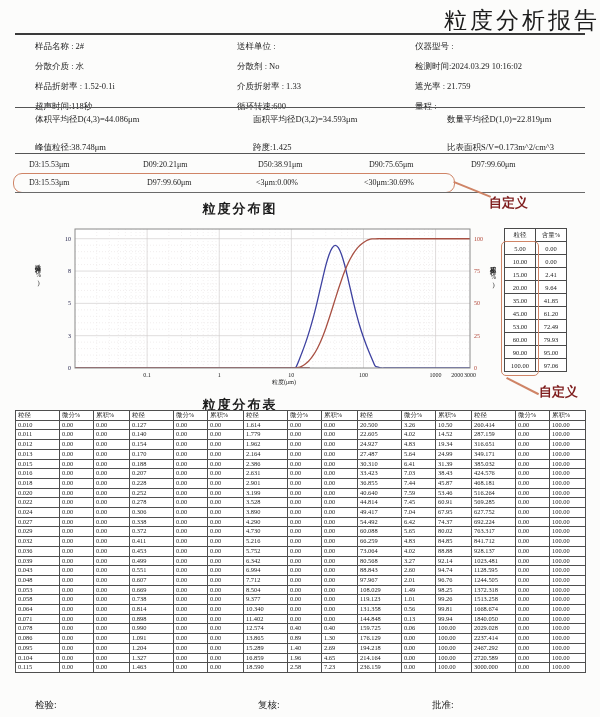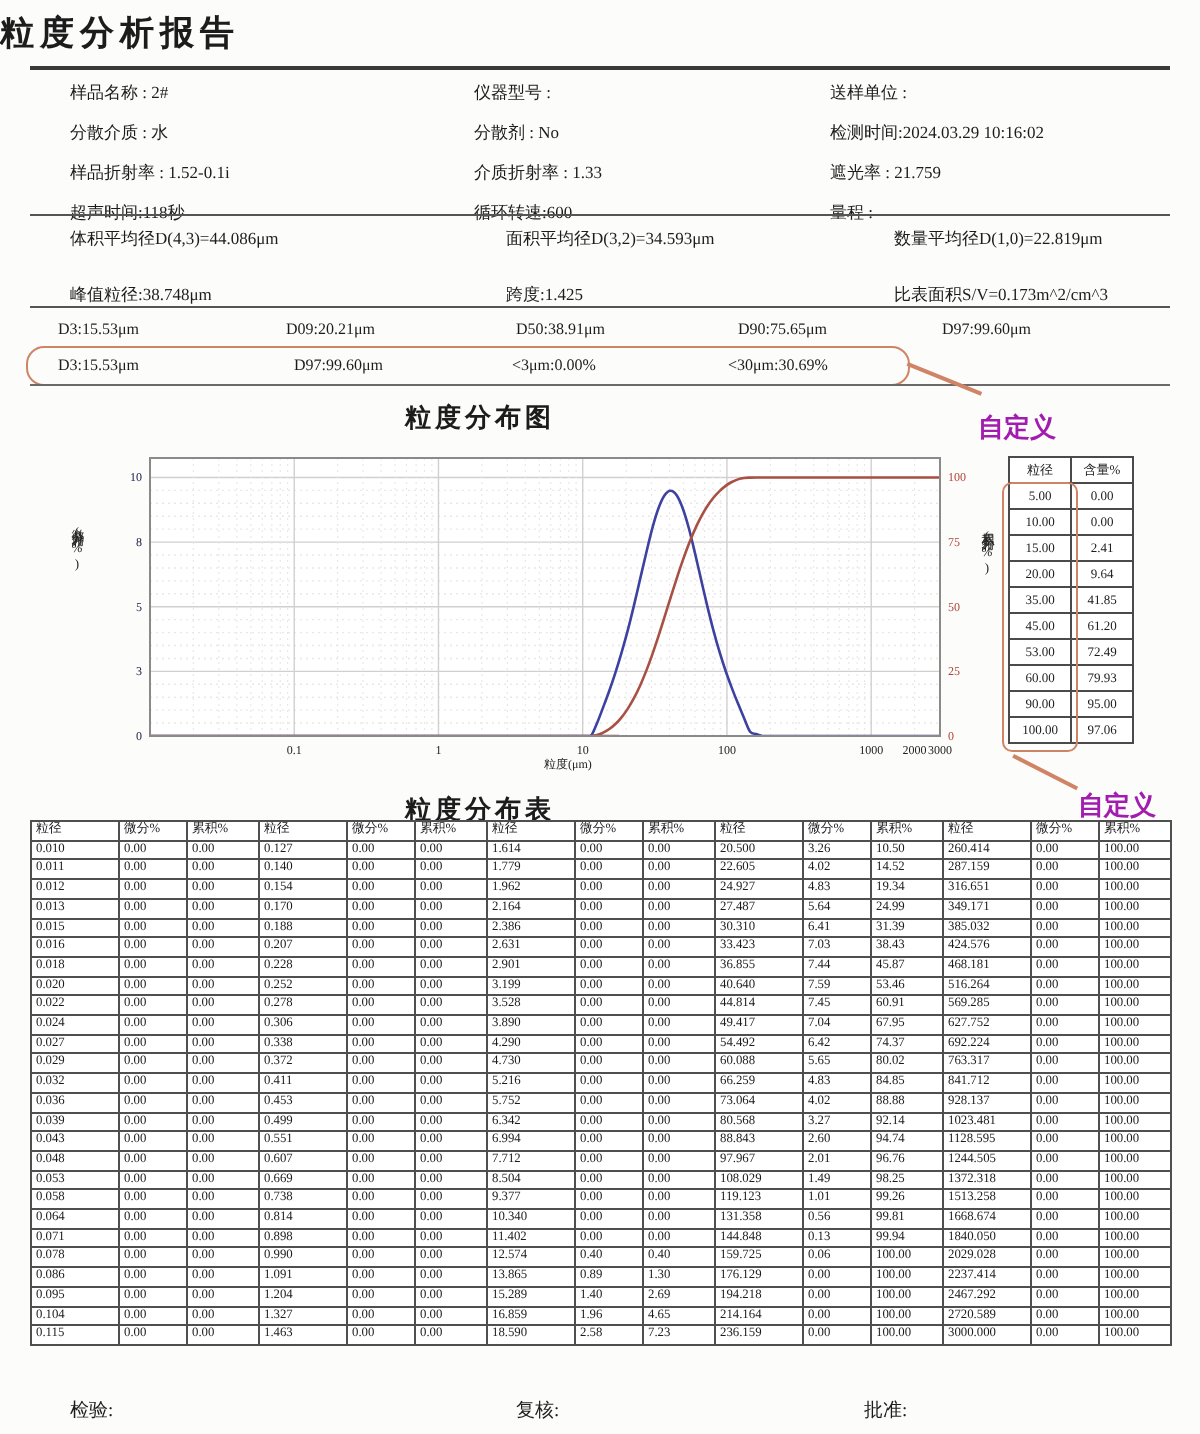--- a/index.html
+++ b/index.html
@@ -3,34 +3,34 @@
 <meta charset="utf-8">
 <style>
   html,body{margin:0;padding:0;background:#e9e9e9;}
   .page{position:relative;width:600px;height:717px;background:#fcfcfb;overflow:hidden;
         font-family:"Liberation Serif","DejaVu Serif",serif;color:#1c1c1c;}
   .rule{position:absolute;left:15px;width:570px;background:#3a3a3a;}
   #rule-title{top:33px;height:2px;}
   #rule-info{top:107px;height:1px;background:#555;}
   #rule-means{top:153px;height:1px;background:#555;}
   #rule-custom{top:192px;height:1px;background:#6a6a6a;}
-  #report-title{position:absolute;top:5px;left:0;width:100%;text-align:left;
-        font-size:17px;font-weight:bold;letter-spacing:3px;}
+  #report-title{position:absolute;top:5px;left:0;width:100%;text-align:right;
+        font-size:23px;font-weight:normal;letter-spacing:3px;}
   #info-grid{position:absolute;top:41px;left:35px;display:grid;
         grid-template-columns:202px 178px 170px;row-gap:8px;font-size:8.5px;}
   #means-grid{position:absolute;top:114px;left:35px;display:grid;
         grid-template-columns:202px 178px 170px;row-gap:7px;font-size:8.5px;gap:16px;}
   #d-row{position:absolute;top:160px;left:29px;display:grid;
         grid-template-columns:114px 115px 111px 102px auto;font-size:8px;white-space:nowrap;}
   #custom-box{position:absolute;top:173px;left:13px;width:440px;height:18px;
         border:1.5px solid #cf8466;border-radius:9px;}
   #custom-row{position:absolute;top:178px;left:29px;display:grid;
         grid-template-columns:118px 109px 108px auto;font-size:8px;white-space:nowrap;}
-  .annotation{position:absolute;color:#a21caf;font-size:13px;font-weight:bold;
-        font-family:"Liberation Sans",sans-serif;margin-top:11px;}
+  .annotation{position:absolute;color:#7f1d1d;font-size:13px;font-weight:bold;
+        font-family:"Liberation Sans",sans-serif;}
   #annotation-1{left:489px;top:194px;}
   #annotation-2{left:539px;top:383px;}
   .pointer{position:absolute;height:1.5px;background:#cf8466;transform-origin:0 0;}
   #pointer-1{left:454px;top:181px;width:40px;transform:rotate(22deg);}
   #pointer-2{left:507px;top:377px;width:36px;transform:rotate(27deg);}
   .section-title{position:absolute;left:0;width:480px;text-align:center;
         font-size:13px;font-weight:bold;letter-spacing:2px;}
   #chart-title{top:200px;}
   #dist-title{top:396px;}
   #chart-svg{position:absolute;left:30px;top:220px;}
@@ -56,22 +56,22 @@
 </head>
 <body>
 
 <div class="page">
 
   <div id="report-title">粒度分析报告</div>
   <div class="rule" id="rule-title"></div>
 
   <div id="info-grid">
       <div>样品名称 : 2#</div>
+      <div>送样单位 :</div>
       <div>仪器型号 :</div>
-      <div>送样单位 :</div>
       <div>分散介质 : 水</div>
       <div>分散剂 : No</div>
       <div>检测时间:2024.03.29 10:16:02</div>
       <div>样品折射率 : 1.52-0.1i</div>
       <div>介质折射率 : 1.33</div>
       <div>遮光率 : 21.759</div>
       <div>超声时间:118秒</div>
       <div>循环转速:600</div>
       <div>量程 :</div>
     </div>

